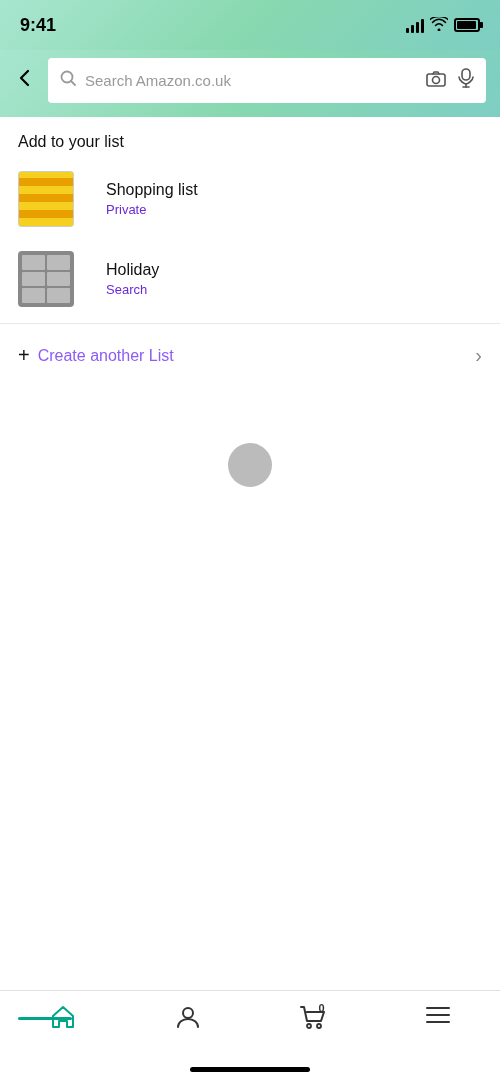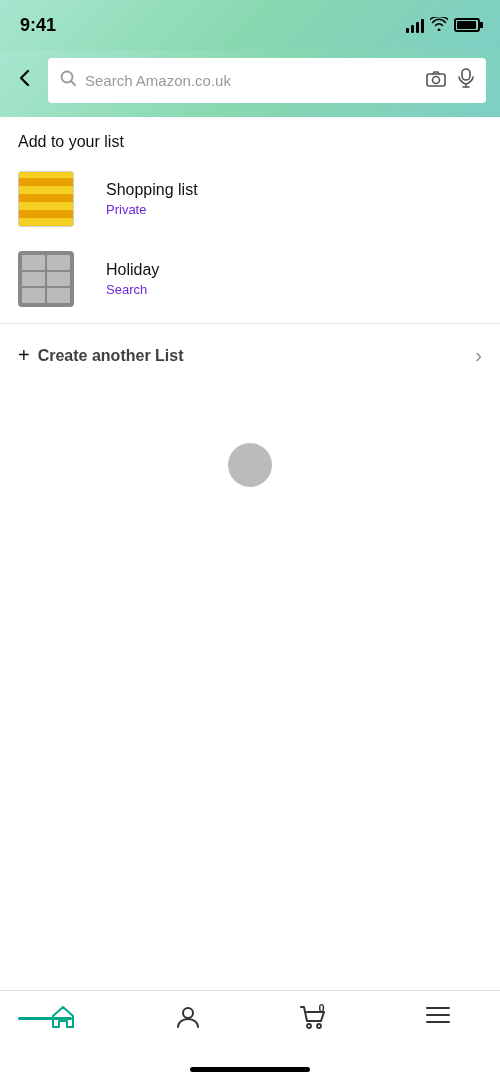--- a/index.html
+++ b/index.html
@@ -263,22 +263,21 @@
     }
 
     .create-list-left {
       display: flex;
       align-items: center;
       gap: 8px;
     }
 
     .create-list-text {
       font-size: 16px;
-      color: #404040;
-      font-weight: bold;
+      color: #8b5cf6;
     }
 
     .chevron-right {
       font-size: 20px;
       color: #888;
     }
 
     
     .loading-area {
       display: flex;

